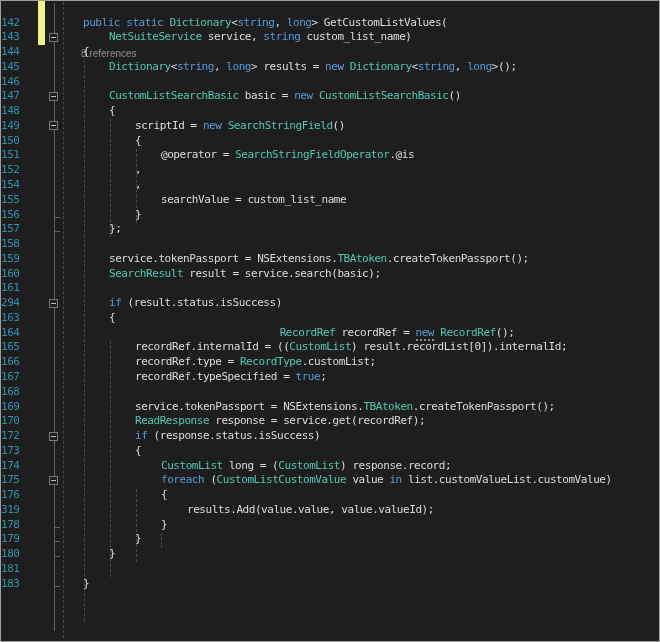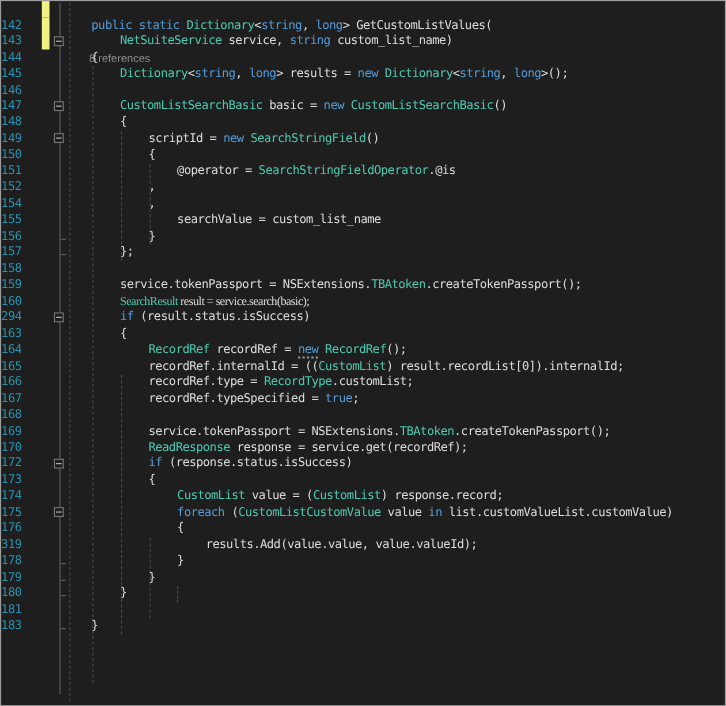--- a/index.html
+++ b/index.html
@@ -78,33 +78,34 @@
       <div class="row"><span class="num">149</span><span class="foldbox"></span><span class="code" style="padding-left: 72px;"><span class="p">scriptId = </span><span class="k">new</span><span class="p"> </span><span class="t">SearchStringField</span><span class="p">()</span></span></div>
       <div class="row"><span class="num">150</span><span class="code" style="padding-left: 72px;"><span class="p">{</span></span></div>
       <div class="row"><span class="num">151</span><span class="code" style="padding-left: 98px;"><span class="p">@operator = </span><span class="t">SearchStringFieldOperator</span><span class="p">.@is</span></span></div>
       <div class="row"><span class="num">152</span><span class="code" style="padding-left: 72px;"><span class="p">,</span></span></div>
       <div class="row"><span class="num">154</span><span class="code" style="padding-left: 72px;"><span class="p">,</span></span></div>
       <div class="row"><span class="num">155</span><span class="code" style="padding-left: 98px;"><span class="p">searchValue = custom_list_name</span></span></div>
       <div class="row"><span class="num">156</span><span class="foldend"></span><span class="code" style="padding-left: 72px;"><span class="p">}</span></span></div>
       <div class="row"><span class="num">157</span><span class="foldend"></span><span class="code" style="padding-left: 46px;"><span class="p">};</span></span></div>
       <div class="row"><span class="num">158</span><span class="code" style="padding-left: 20px;"></span></div>
       <div class="row"><span class="num">159</span><span class="code" style="padding-left: 46px;"><span class="p">service.tokenPassport = NSExtensions.</span><span class="t">TBAtoken</span><span class="p">.createTokenPassport();</span></span></div>
-      <div class="row"><span class="num">160</span><span class="code" style="padding-left: 46px; font-family: Liberation Serif, serif;"><span class="t">SearchResult</span><span class="p"> result = service.search(basic);</span></span></div>
+      <div class="row"><span class="num">160</span><span class="code" style="padding-left: 46px;"><span class="t">SearchResult</span><span class="p"> result = service.search(basic);</span></span></div>
+      <div class="row"><span class="num">161</span><span class="code" style="padding-left: 20px;"></span></div>
       <div class="row"><span class="num">294</span><span class="foldbox"></span><span class="code" style="padding-left: 46px;"><span class="k">if</span><span class="p"> (result.status.isSuccess)</span></span></div>
       <div class="row"><span class="num">163</span><span class="code" style="padding-left: 46px;"><span class="p">{</span></span></div>
-      <div class="row"><span class="num">164</span><span class="code" style="padding-left: 72px;"><span class="t">RecordRef</span><span class="p"> recordRef = </span><span class="ks">new</span><span class="p"> </span><span class="t">RecordRef</span><span class="p">();</span></span></div>
+      <div class="row"><span class="num">164</span><span class="code" style="padding-left: 72px; text-align: center;"><span class="t">RecordRef</span><span class="p"> recordRef = </span><span class="ks">new</span><span class="p"> </span><span class="t">RecordRef</span><span class="p">();</span></span></div>
       <div class="row"><span class="num">165</span><span class="code" style="padding-left: 72px;"><span class="p">recordRef.internalId = ((</span><span class="t">CustomList</span><span class="p">) result.recordList[0]).internalId;</span></span></div>
       <div class="row"><span class="num">166</span><span class="code" style="padding-left: 72px;"><span class="p">recordRef.type = </span><span class="t">RecordType</span><span class="p">.customList;</span></span></div>
       <div class="row"><span class="num">167</span><span class="code" style="padding-left: 72px;"><span class="p">recordRef.typeSpecified = </span><span class="k">true</span><span class="p">;</span></span></div>
       <div class="row"><span class="num">168</span><span class="code" style="padding-left: 20px;"></span></div>
       <div class="row"><span class="num">169</span><span class="code" style="padding-left: 72px;"><span class="p">service.tokenPassport = NSExtensions.</span><span class="t">TBAtoken</span><span class="p">.createTokenPassport();</span></span></div>
       <div class="row"><span class="num">170</span><span class="code" style="padding-left: 72px;"><span class="t">ReadResponse</span><span class="p"> response = service.get(recordRef);</span></span></div>
       <div class="row"><span class="num">172</span><span class="foldbox"></span><span class="code" style="padding-left: 72px;"><span class="k">if</span><span class="p"> (response.status.isSuccess)</span></span></div>
       <div class="row"><span class="num">173</span><span class="code" style="padding-left: 72px;"><span class="p">{</span></span></div>
-      <div class="row"><span class="num">174</span><span class="code" style="padding-left: 98px;"><span class="t">CustomList</span><span class="p"> value = (</span><span class="t">CustomList</span><span class="p">) response.record;</span></span></div>
+      <div class="row"><span class="num">174</span><span class="code" style="padding-left: 98px;"><span class="t">CustomList</span><span class="p"> long = (</span><span class="t">CustomList</span><span class="p">) response.record;</span></span></div>
       <div class="row"><span class="num">175</span><span class="foldbox"></span><span class="code" style="padding-left: 98px;"><span class="k">foreach</span><span class="p"> (</span><span class="t">CustomListCustomValue</span><span class="p"> value </span><span class="k">in</span><span class="p"> list.customValueList.customValue)</span></span></div>
       <div class="row"><span class="num">176</span><span class="code" style="padding-left: 98px;"><span class="p">{</span></span></div>
       <div class="row"><span class="num">319</span><span class="code" style="padding-left: 124px;"><span class="p">results.Add(value.value, value.valueId);</span></span></div>
       <div class="row"><span class="num">178</span><span class="foldend"></span><span class="code" style="padding-left: 98px;"><span class="p">}</span></span></div>
       <div class="row"><span class="num">179</span><span class="foldend"></span><span class="code" style="padding-left: 72px;"><span class="p">}</span></span></div>
       <div class="row"><span class="num">180</span><span class="foldend"></span><span class="code" style="padding-left: 46px;"><span class="p">}</span></span></div>
       <div class="row"><span class="num">181</span><span class="code" style="padding-left: 20px;"></span></div>
       <div class="row"><span class="num">183</span><span class="foldend"></span><span class="code" style="padding-left: 20px;"><span class="p">}</span></span></div>
     </div>
 </div>

